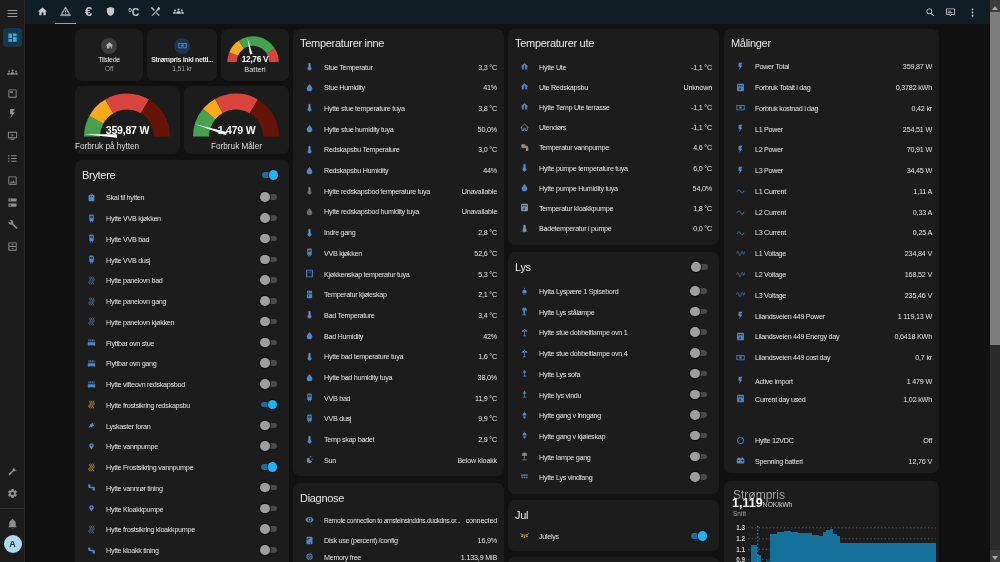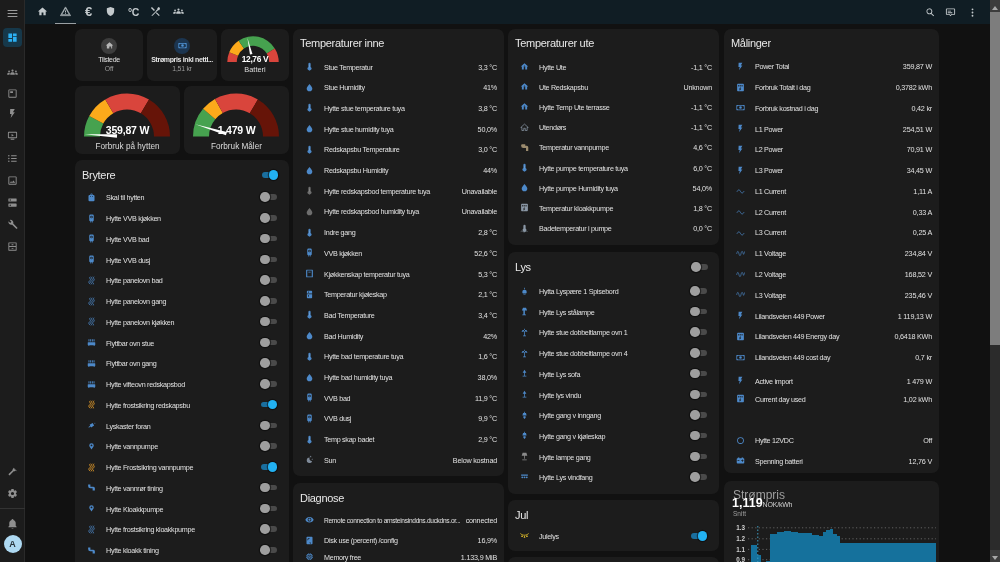--- a/index.html
+++ b/index.html
@@ -187,21 +187,21 @@
     <div class="abs" style="left:0;top:0;width:105px;height:58px">
       <svg width="105" height="58" viewBox="0 0 105 58" style="position:absolute;left:0;top:0">
         <path d="M9.00 50.50 A43 43 0 0 1 14.25 29.92 L28.29 37.58 A27 27 0 0 0 25.00 50.50 Z" fill="#46a24f"></path>
         <path d="M14.25 29.92 A43 43 0 0 1 30.24 13.41 L38.34 27.21 A27 27 0 0 0 28.29 37.58 Z" fill="#fcaa1b"></path>
         <path d="M30.24 13.41 A43 43 0 0 1 74.02 13.56 L65.83 27.31 A27 27 0 0 0 38.34 27.21 Z" fill="#d9453c"></path>
         <path d="M74.02 13.56 A43 43 0 0 1 95.00 50.50 L79.00 50.50 A27 27 0 0 0 65.83 27.31 Z" fill="#661408"></path>
         <polygon points="9.56,48.28 41.92,51.77 42.11,48.18" fill="#fff"></polygon>
       </svg>
     </div>
     <div class="abs" style="left:0;top:37.5px;width:105px;text-align:center;font-size:10.5px;font-weight:bold;color:#fff;letter-spacing:-0.2px">359,87 W</div>
-    <div class="abs" style="left:0;top:55.5px;width:105px;text-align:center;font-size:8.2px;color:#dcdcdc">Forbruk på hytten</div>
+    <div class="abs" style="left:0;top:55.5px;width:105px;font-size:8.2px;color:#dcdcdc">Forbruk på hytten</div>
   </div>
 <div class="card" style="left:184px;top:86px;width:105px;height:68px">
     <div class="abs" style="left:0;top:0;width:105px;height:58px">
       <svg width="105" height="58" viewBox="0 0 105 58" style="position:absolute;left:0;top:0">
         <path d="M9.00 50.50 A43 43 0 0 1 19.06 22.86 L31.32 33.14 A27 27 0 0 0 25.00 50.50 Z" fill="#46a24f"></path>
         <path d="M19.06 22.86 A43 43 0 0 1 30.96 13.00 L38.79 26.95 A27 27 0 0 0 31.32 33.14 Z" fill="#fcaa1b"></path>
         <path d="M30.96 13.00 A43 43 0 0 1 73.89 13.49 L65.74 27.26 A27 27 0 0 0 38.79 26.95 Z" fill="#d9453c"></path>
         <path d="M73.89 13.49 A43 43 0 0 1 95.00 50.50 L79.00 50.50 A27 27 0 0 0 65.74 27.26 Z" fill="#661408"></path>
         <polygon points="11.27,38.36 41.90,49.37 42.93,45.92" fill="#fff"></polygon>
       </svg>
@@ -594,21 +594,21 @@
       <span class="lbl">Temp skap badet</span>
       <span class="val">2,9 °C</span>
     </div>
     <div class="row" style="top:421.3px">
       <span class="ric">
         <svg width="9" height="9" viewBox="0 0 24 24" style="display:block;" fill="#7f8a99">
           <path d="M17.8 3.5l-1.7 1.3.6 2-1.7-1.2-1.7 1.2.6-2-1.7-1.3h2.1l.7-2 .7 2h2.1M21.5 10.5l-1.3 1 .5 1.6-1.4-1-1.4 1 .5-1.6-1.3-1h1.7l.5-1.6.5 1.6h1.7M12.1 6.5A7.5 7.5 0 1 0 19 16.6 8.4 8.4 0 0 1 12.1 6.5z"></path>
         </svg>
       </span>
       <span class="lbl">Sun</span>
-      <span class="val">Below kostnad</span>
+      <span class="val">Below kloakk</span>
     </div>
   </div>
 <div class="card" style="left:293px;top:483px;width:211px;height:90px">
     <div class="title" style="top:9px">Diagnose</div>
     <div class="row" style="top:26.5px">
       <span class="ric">
         <svg width="9" height="9" viewBox="0 0 24 24" style="display:block;" fill="#4d89c9">
           <path d="M12 5c-5 0-9.3 3.1-11 7.5C2.7 16.9 7 20 12 20s9.3-3.1 11-7.5C21.3 8.1 17 5 12 5m0 12.5a5 5 0 1 1 0-10 5 5 0 0 1 0 10m0-8a3 3 0 1 0 0 6 3 3 0 0 0 0-6z"></path>
         </svg>
       </span>

